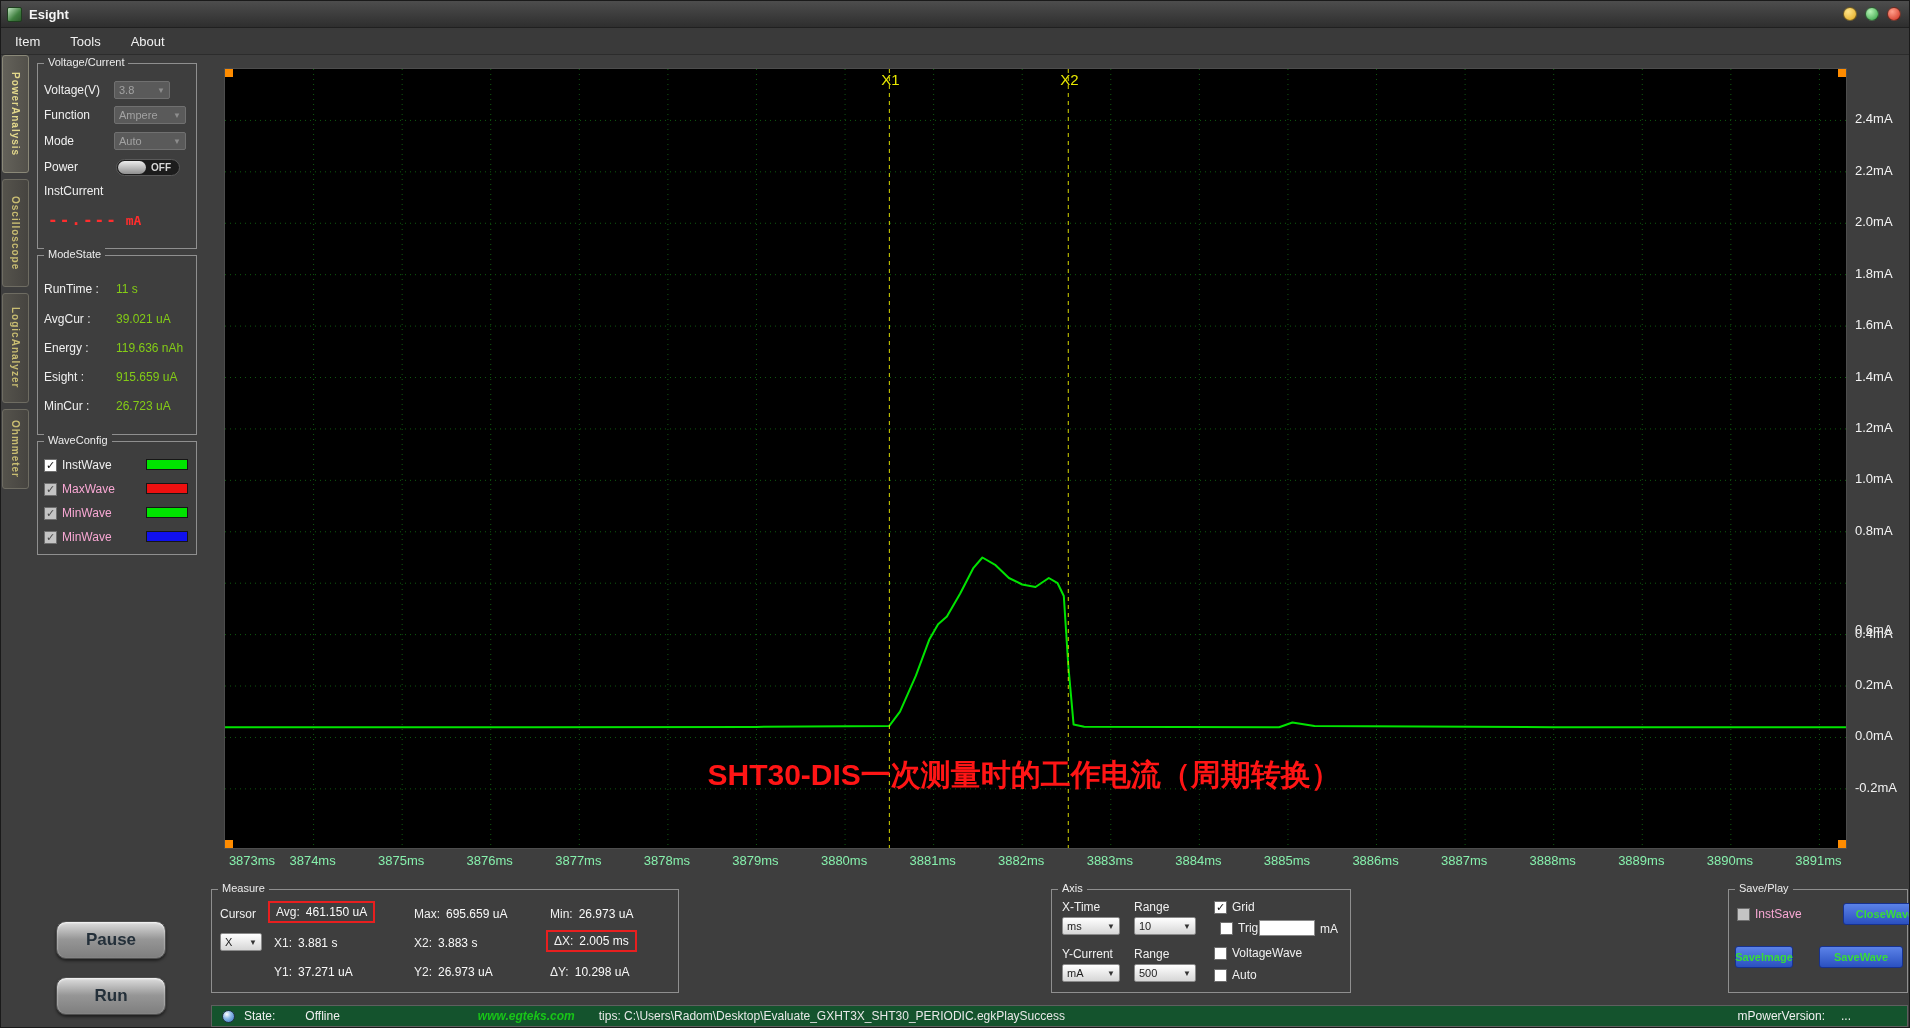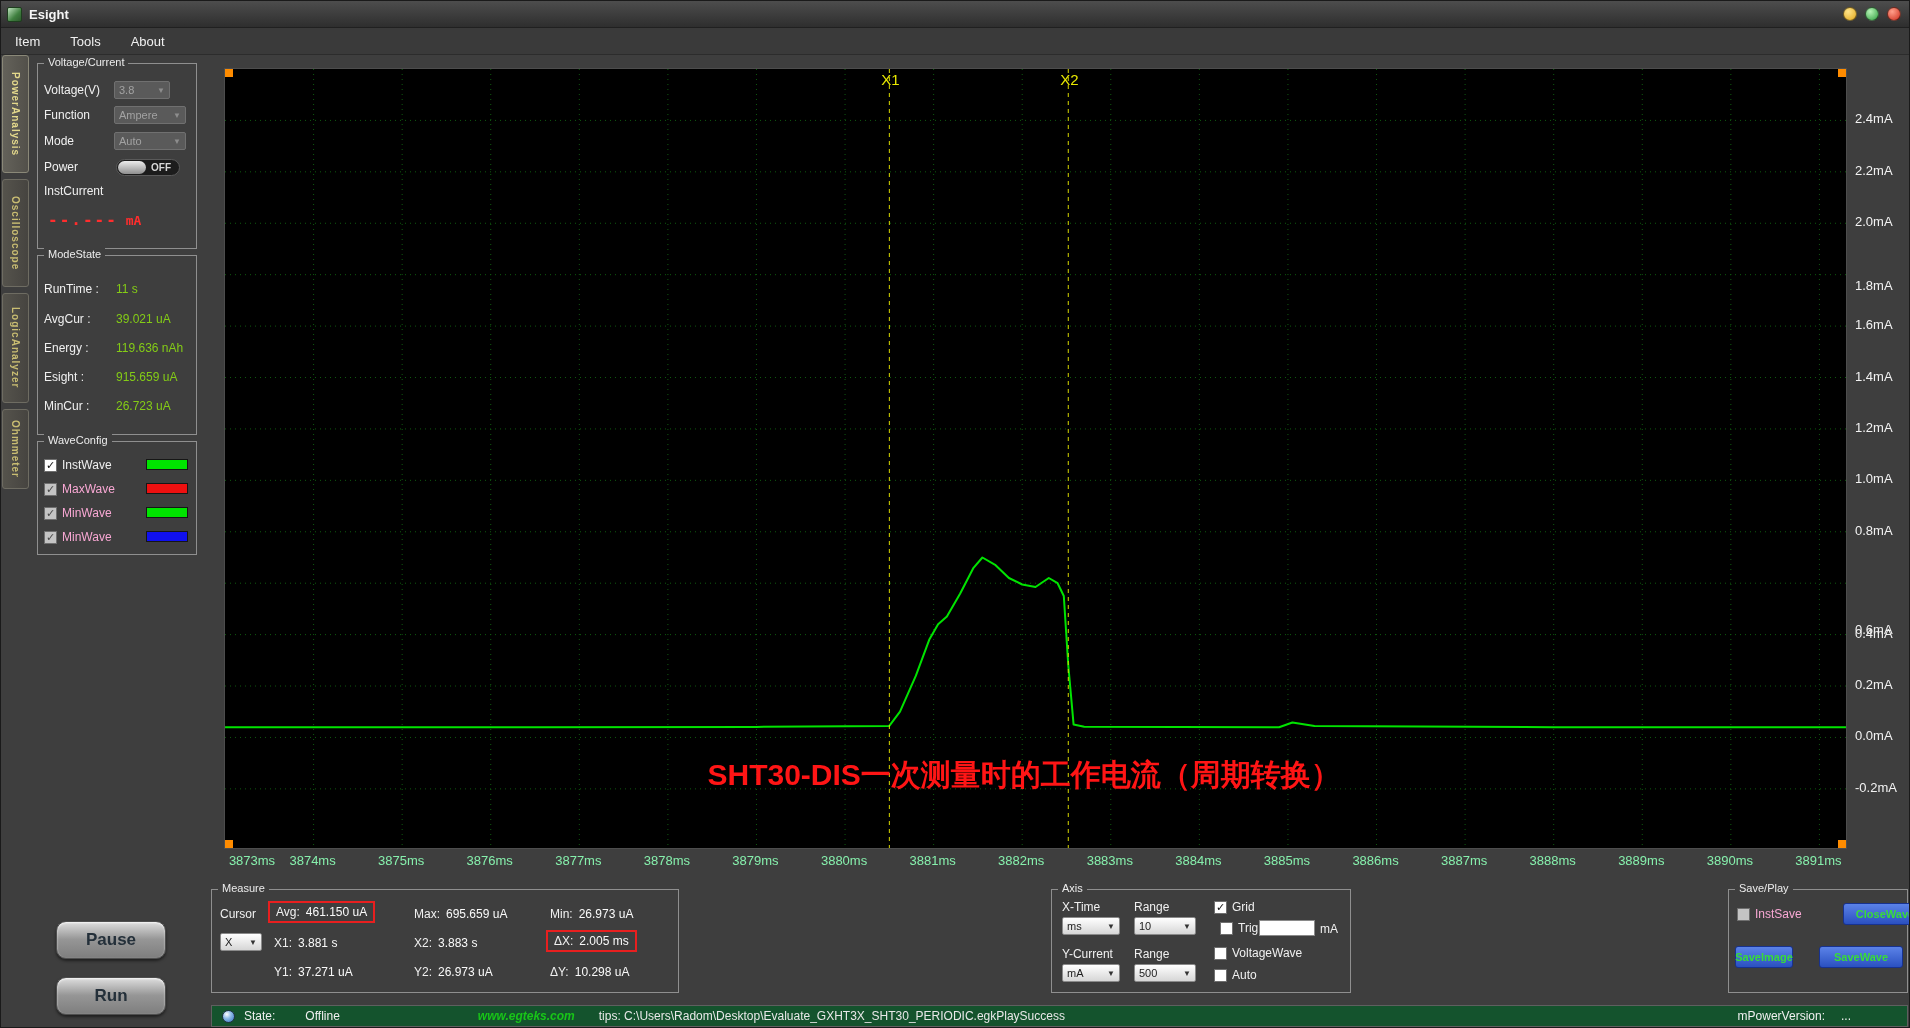--- a/index.html
+++ b/index.html
@@ -244,21 +244,21 @@
     <span class="corner tl"></span>
     <span class="corner tr"></span>
     <span class="corner bl"></span>
     <span class="corner br"></span>
     <div class="annotation" style="color: rgb(255, 21, 21);">SHT30-DIS一次测量时的工作电流（周期转换）</div>
   </div>
   <div id="ylabels">
       <div class="ytick" style="top: 43.4191px;">2.4mA</div>
       <div class="ytick" style="top: 94.8383px;">2.2mA</div>
       <div class="ytick" style="top: 146.257px;">2.0mA</div>
-      <div class="ytick" style="top: 210px;">1.8mA</div>
+      <div class="ytick" style="top: 198px;">1.8mA</div>
       <div class="ytick" style="top: 249.096px;">1.6mA</div>
       <div class="ytick" style="top: 300.515px;">1.4mA</div>
       <div class="ytick" style="top: 351.934px;">1.2mA</div>
       <div class="ytick" style="top: 403.353px;">1.0mA</div>
       <div class="ytick" style="top: 454.772px;">0.8mA</div>
       <div class="ytick" style="top: 506.191px; margin-top: 48px;">0.6mA</div>
       <div class="ytick" style="top: 557.611px;">0.4mA</div>
       <div class="ytick" style="top: 609.03px;">0.2mA</div>
       <div class="ytick" style="top: 660.449px;">0.0mA</div>
       <div class="ytick" style="top: 711.868px;">-0.2mA</div>

